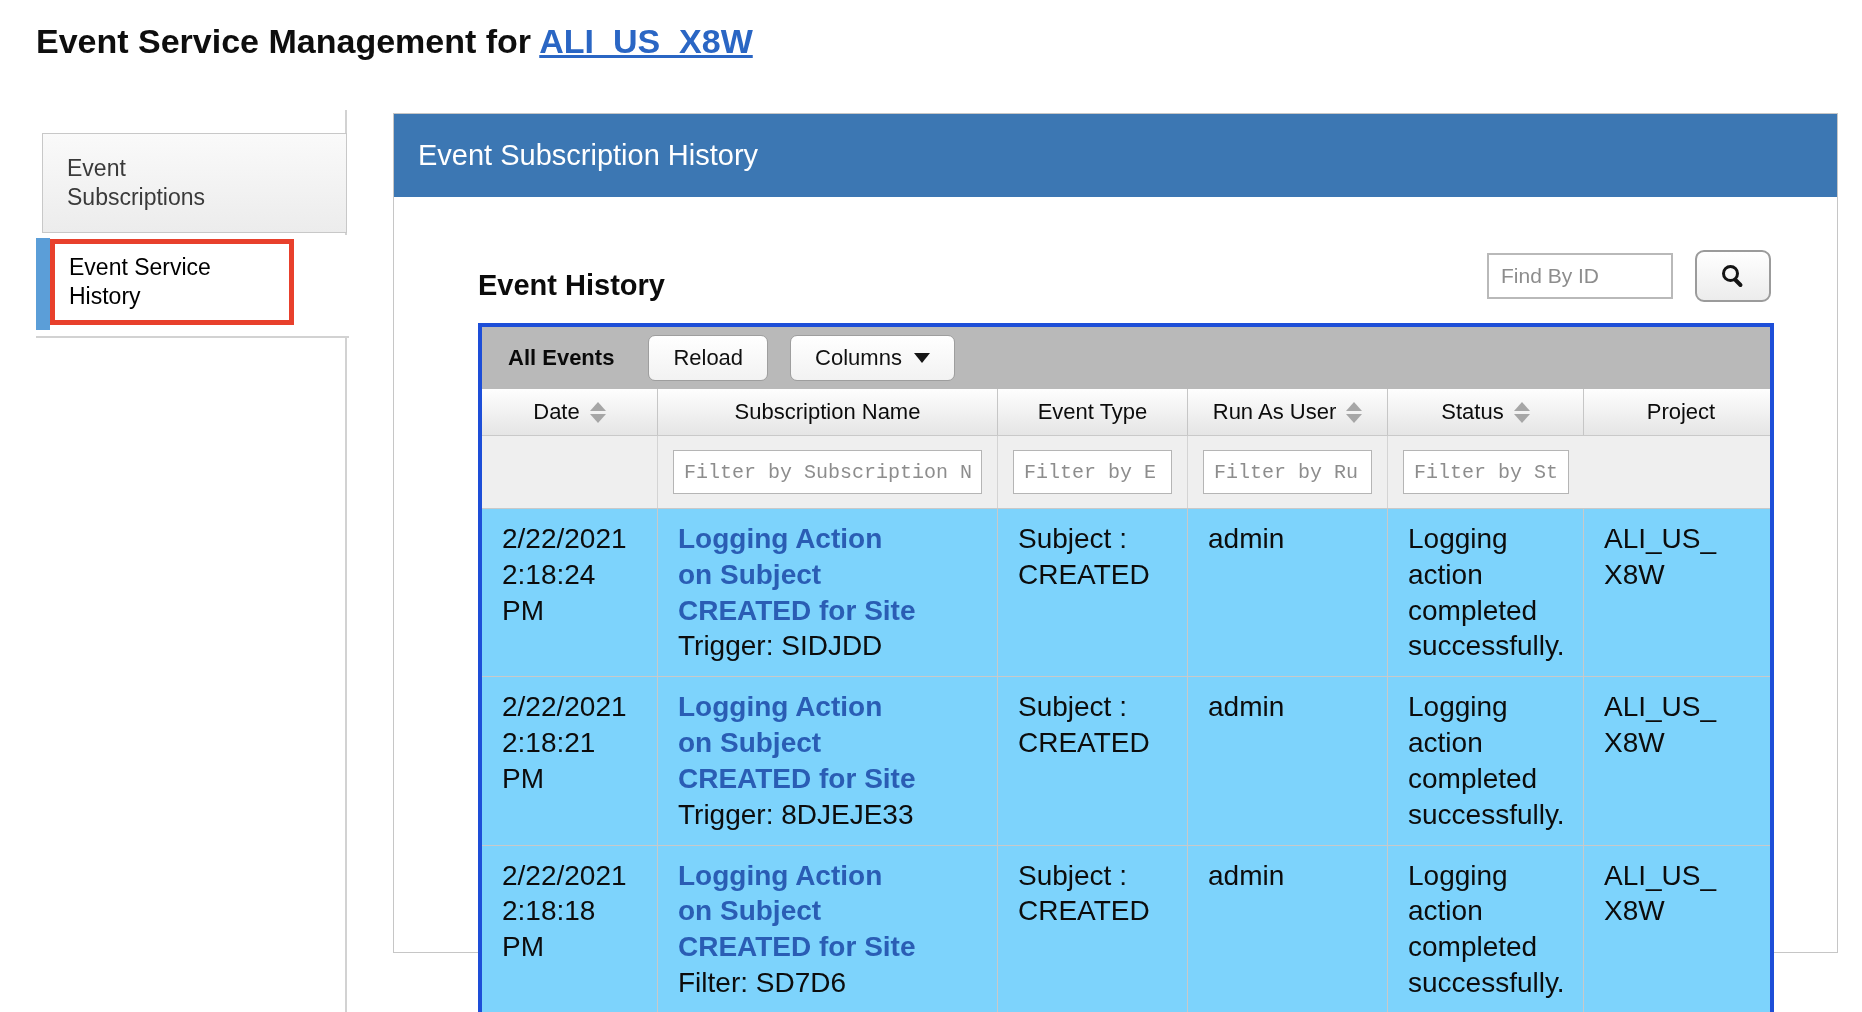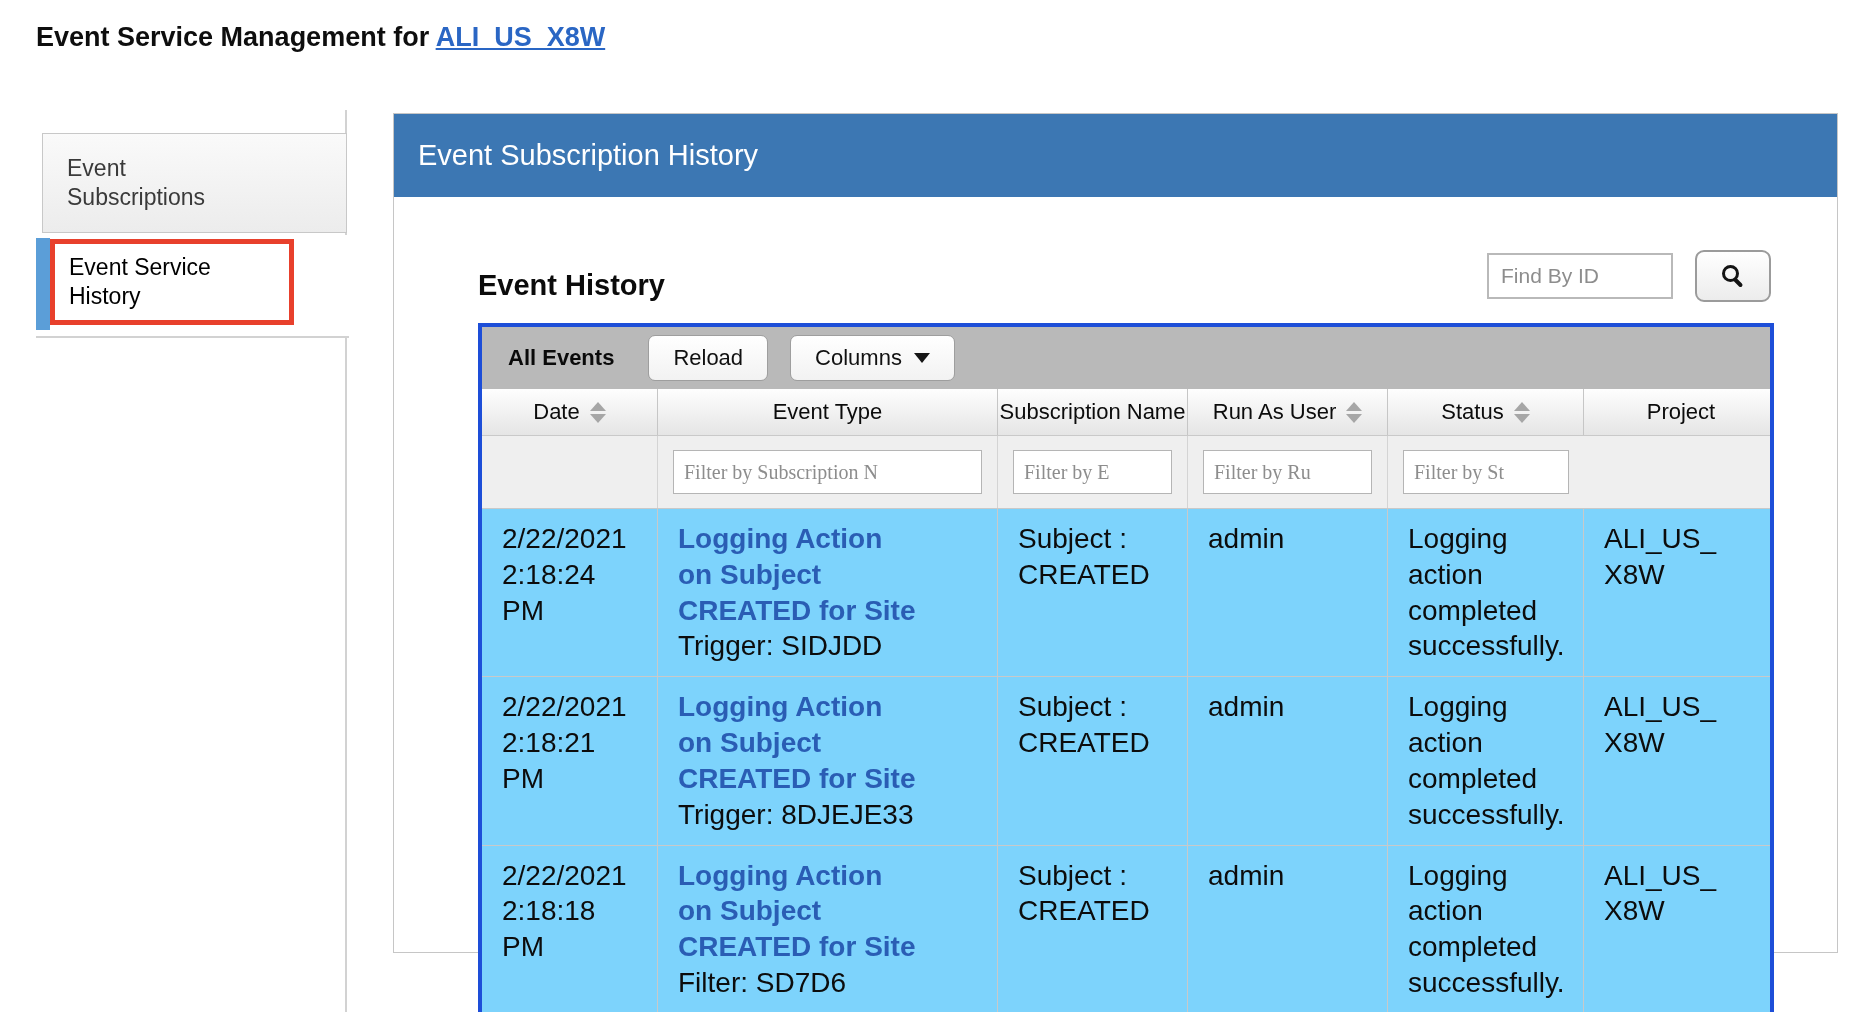--- a/index.html
+++ b/index.html
@@ -1,21 +1,21 @@
 <!DOCTYPE html>
 <html><head>
 <meta charset="utf-8">
 <style>
   * { margin:0; padding:0; box-sizing:border-box; }
   html,body { width:1862px; height:1012px; background:#ffffff; overflow:hidden;
               font-family:"Liberation Sans", sans-serif; color:#111; }
   body { position:relative; }
 
   
-  .page-title { position:absolute; left:36px; top:22px; font-size:27px; font-weight:bold; color:#0e0e0e; }
+  .page-title { position:absolute; left:36px; top:22px; font-size:34px; font-weight:bold; color:#0e0e0e; }
   .page-title .title-link { color:#2a66c4; text-decoration:underline; cursor:pointer; }
 
   
   .sidebar { position:absolute; left:36px; top:110px; width:311px; height:902px;
              border-right:2px solid #d2d2d2; }
   .tab-subscriptions { position:absolute; top:23px; left:6px; width:305px; height:100px;
              background:linear-gradient(#fafafa,#ececec); border:1px solid #c8c8c8;
              display:flex; align-items:center; padding-left:24px; cursor:pointer; }
   .tab-subscriptions .tab-label { font-size:23px; line-height:1.26; color:#3a3a3a; max-width:200px; }
   .tab-history { position:absolute; top:125px; left:0; width:313px; height:103px;
@@ -66,21 +66,21 @@
   .sort-icon { display:inline-flex; flex-direction:column; gap:3px; margin-left:10px; }
   .sort-icon i { display:block; width:0; height:0; border-left:8px solid transparent; border-right:8px solid transparent; }
   .sort-icon .up   { border-bottom:9px solid #a6a6a6; }
   .sort-icon .down { border-top:9px solid #a6a6a6; }
 
   .filter-row { background:#efefef; border-top:1px solid #c9c9c9; }
   .filter-cell { min-height:72px; display:flex; align-items:center; justify-content:center;
                  border-right:1px solid #d4d4d4; }
   .filter-cell:last-child { border-right:none; }
   .filter-input { height:44px; width:calc(100% - 30px); border:1px solid #b5b5b5; background:#fff;
-                  font-size:20px; padding:0 10px; color:#333; font-family:Liberation Serif, serif; }
+                  font-size:20px; padding:0 10px; color:#333; font-family:Liberation Mono, monospace; }
   .filter-input::placeholder { color:#8d8d8d; }
 
   .t-row { border-top:1px solid #c9c9c9; }
   .cell { padding:12px 14px 12px 20px; font-size:28px; line-height:1.28; color:#0c0c0c;
           border-right:1px solid #c9c9c9; min-height:130px; }
   .cell:last-child { border-right:none; }
   .sub-link { display:block; max-width:240px; color:#2a5db4; font-weight:bold;
               text-decoration:none; cursor:pointer; }
   .trigger { color:#0c0c0c; }
   .cell-project { padding-right:56px; word-break:break-all; }
@@ -133,24 +133,24 @@
 
     <div class="header-row">
       <div class="header-cell">
         <span>Date</span>
         <span class="sort-icon">
             <i class="up"></i>
             <i class="down"></i>
           </span>
       </div>
       <div class="header-cell">
+        <span>Subscription Name</span>
+      </div>
+      <div class="header-cell">
         <span>Event Type</span>
-      </div>
-      <div class="header-cell">
-        <span>Subscription Name</span>
       </div>
       <div class="header-cell">
         <span>Run As User</span>
         <span class="sort-icon">
             <i class="up"></i>
             <i class="down"></i>
           </span>
       </div>
       <div class="header-cell">
         <span>Status</span>

